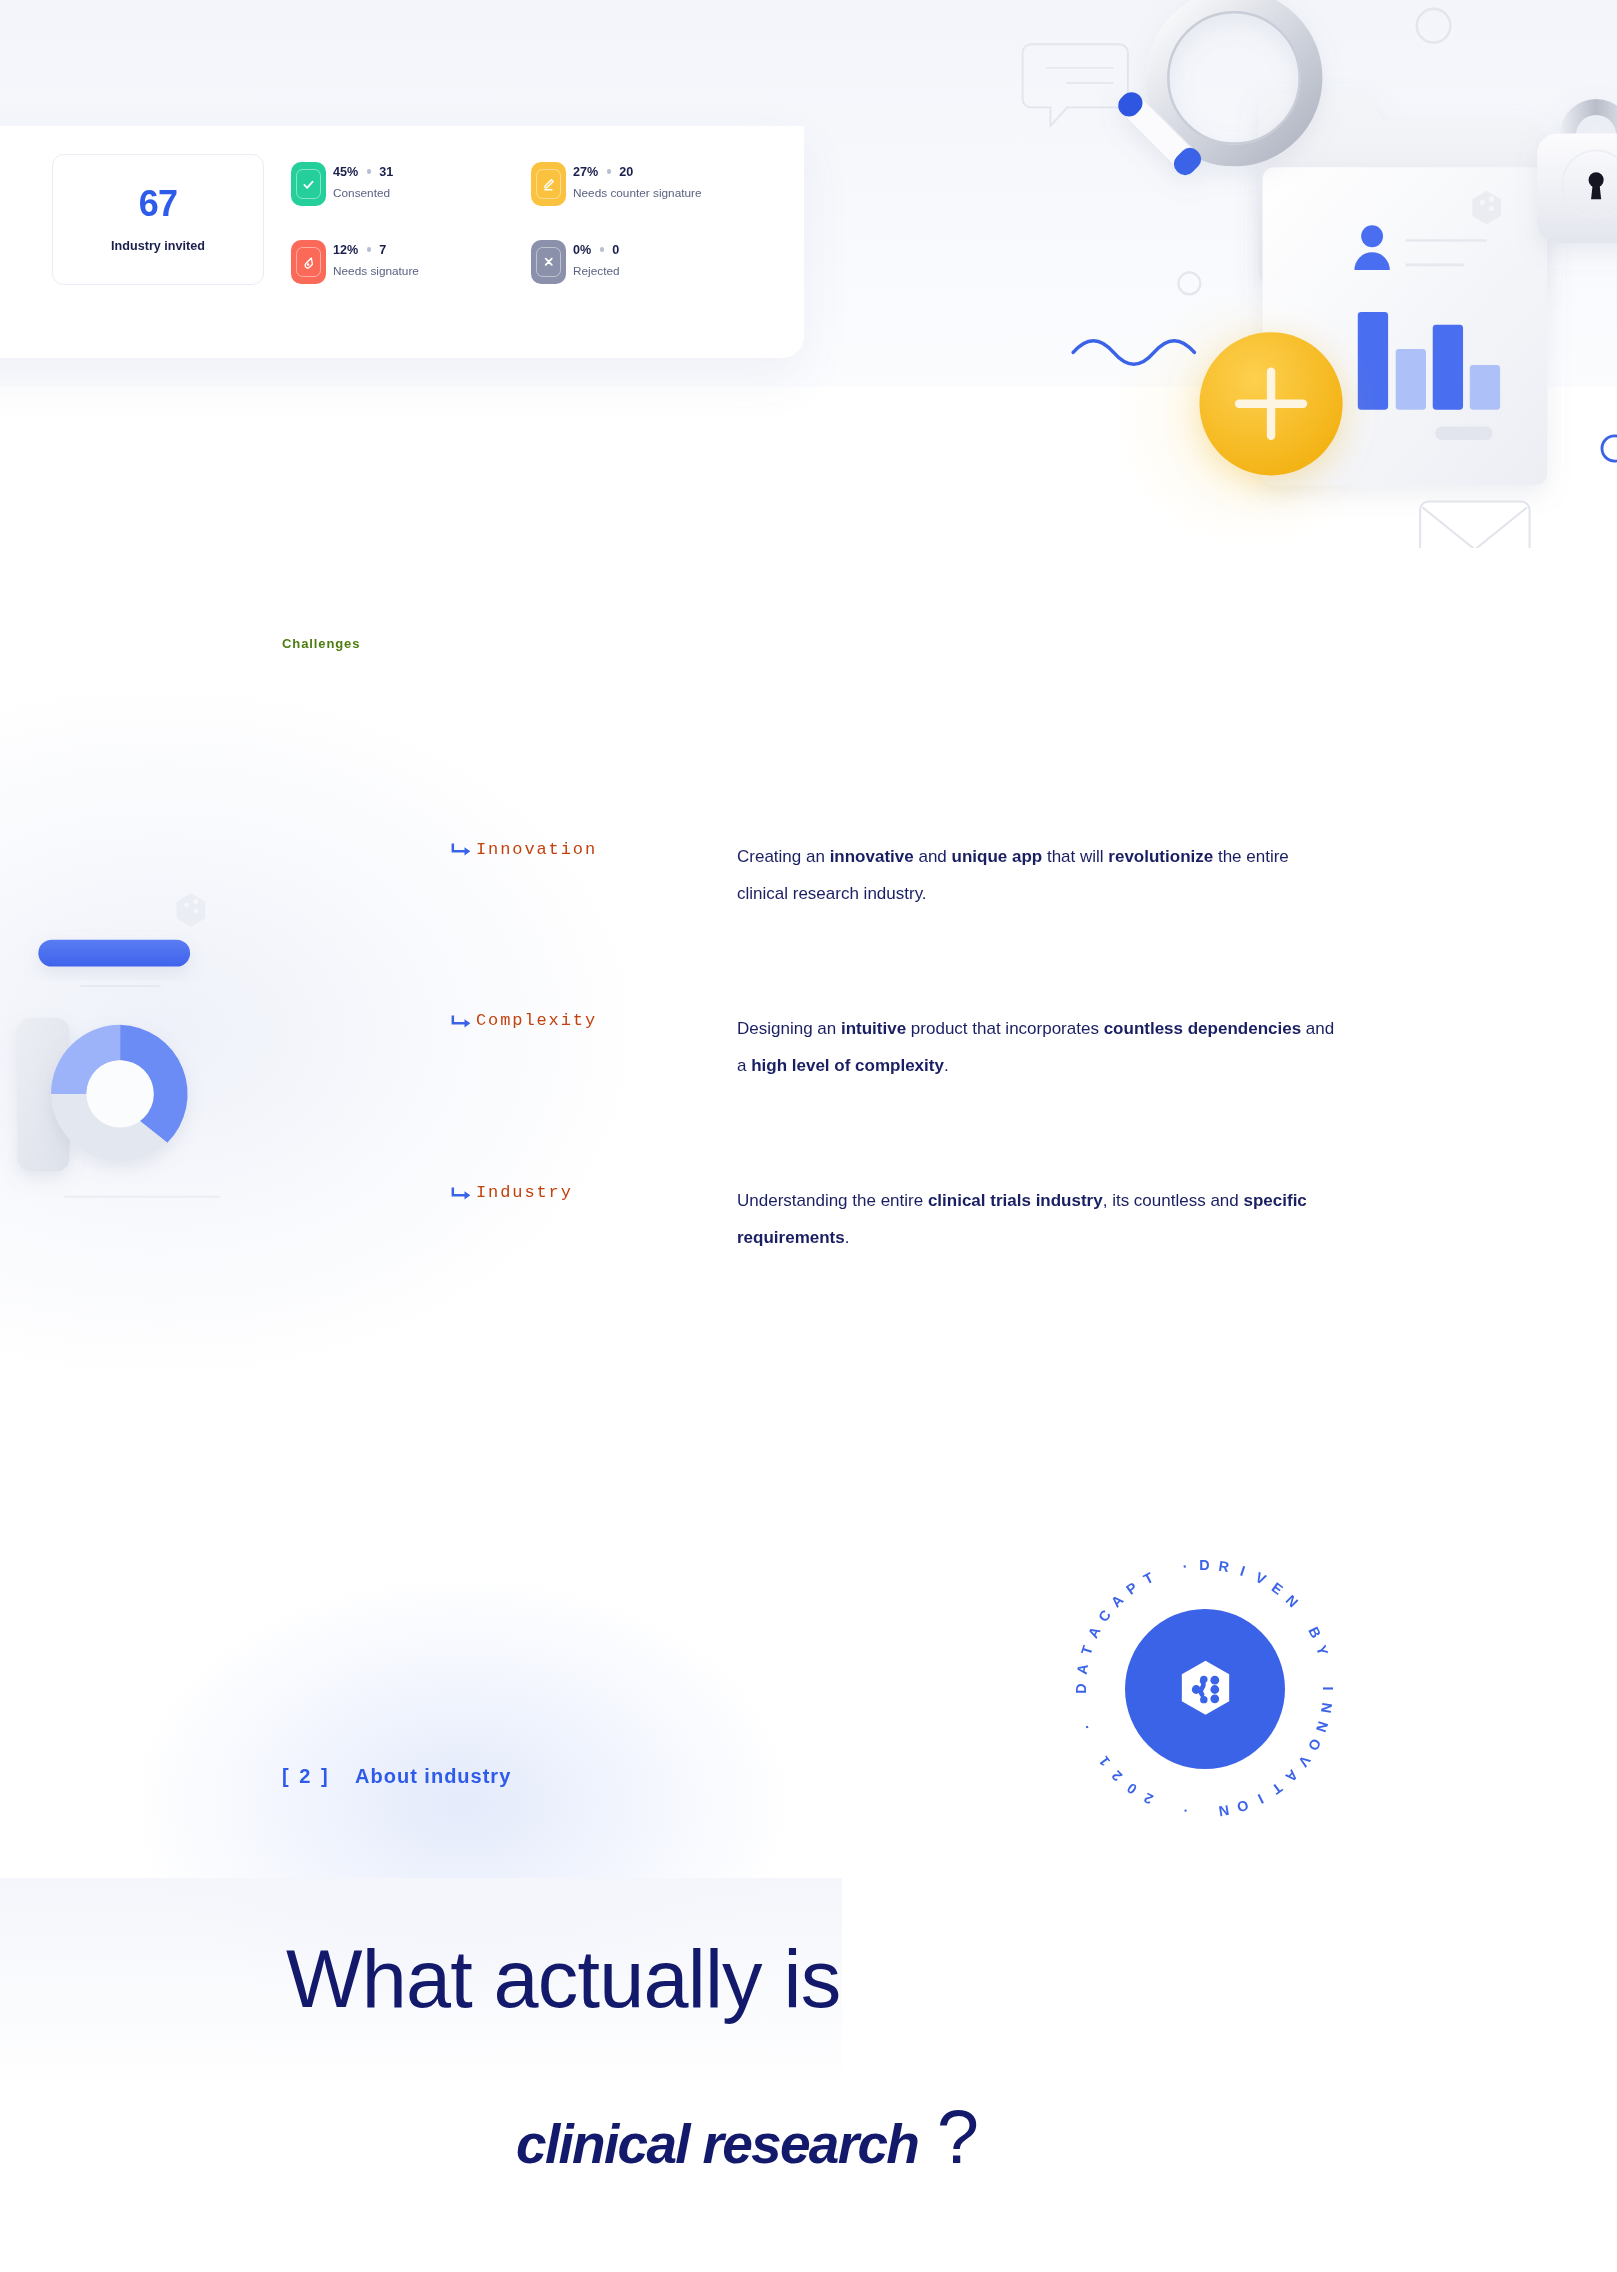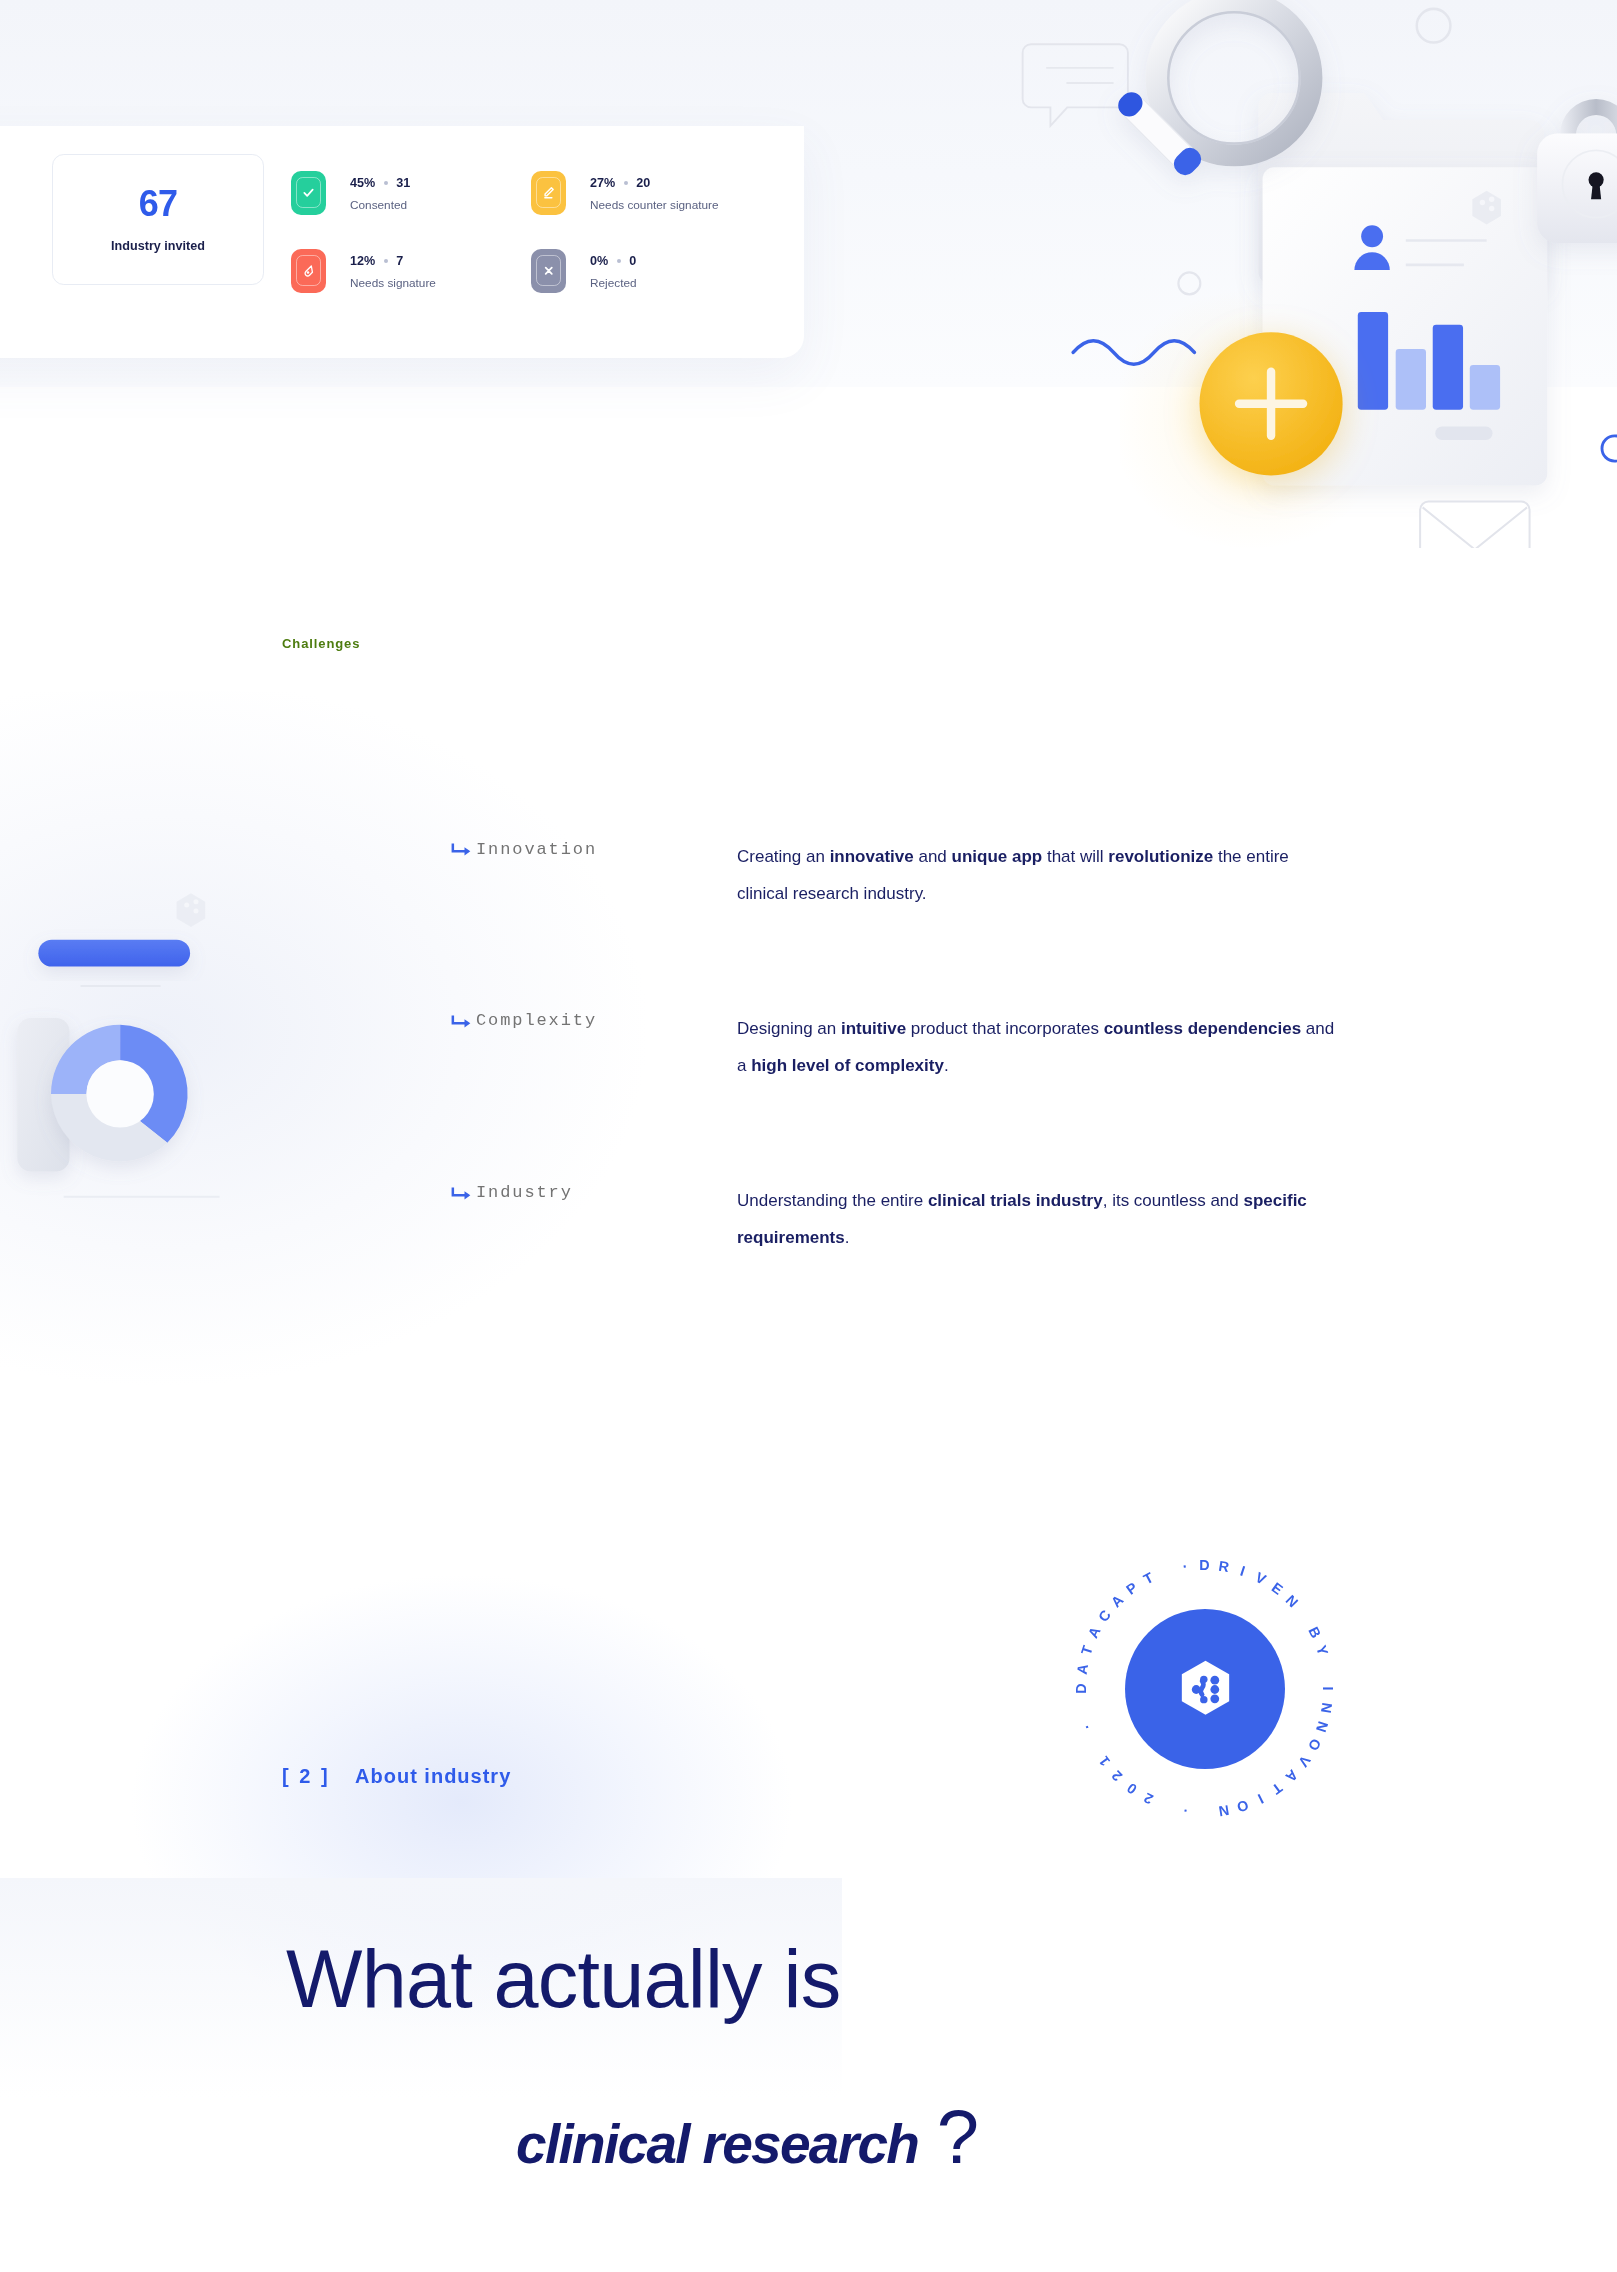--- a/index.html
+++ b/index.html
@@ -59,21 +59,21 @@
     font-size:36px; font-weight:700; color:#2f5bea; letter-spacing:-0.8px;
     line-height:1; margin-bottom:17px;
   }
   .subjects-label { font-size:12.6px; font-weight:700; color:#1a1f4b; }
 
   .stats-grid {
     position:absolute; left:291px; top:162px;
     display:grid; grid-template-columns:240px 240px; grid-template-rows:61px 61px;
     column-gap:0; row-gap:17px; z-index:4;
   }
-  .stat { display:flex; align-items:center; gap:24px; }
+  .stat { display:flex; align-items:flex-start; gap:7px; }
   .stat-icon {
     width:35px; height:44px; border-radius:10px; flex:0 0 auto;
     display:flex; align-items:center; justify-content:center; position:relative;
   }
   .stat-icon::before {
     content:""; position:absolute; left:5px; top:6.7px; right:5px; bottom:6.7px;
     border:1.3px solid rgba(255,255,255,0.45); border-radius:6.7px;
   }
   .stat-icon svg { position:relative; z-index:2; }
   .stat-text { padding-top:2.5px; }
@@ -89,21 +89,21 @@
   
   .challenges-kicker {
     position:absolute; left:282px; top:636px;
     font-size:13px; font-weight:700; color:#4d7c0f; letter-spacing:0.9px; z-index:5;
   }
   .challenge-rows { position:absolute; left:451px; top:838px; width:969px; z-index:5; }
   .challenge-row { display:flex; align-items:flex-start; margin-bottom:97px; }
   .challenge-row:last-child { margin-bottom:0; }
   .chal-arrow { width:25px; flex:0 0 auto; padding-top:5px; }
   .chal-name {
-    width:261px; flex:0 0 auto; font-size:17px; color:#737373;
+    width:261px; flex:0 0 auto; font-size:17px; color:#c2410c;
     letter-spacing:1.9px; font-family:"Liberation Mono", monospace; padding-top:1.7px;
   }
   .chal-desc { flex:1; font-size:17px; line-height:2.2; color:#1a1f63; font-weight:400; max-width:606px; }
   .chal-desc b { font-weight:700; }
 
   
   .donut-illus { position:absolute; left:-8.4px; top:868px; width:295px; height:354px; z-index:4; }
 
   
   .badge-wrap { position:absolute; left:1053px; top:1537px; width:303px; height:303px; z-index:5; }

